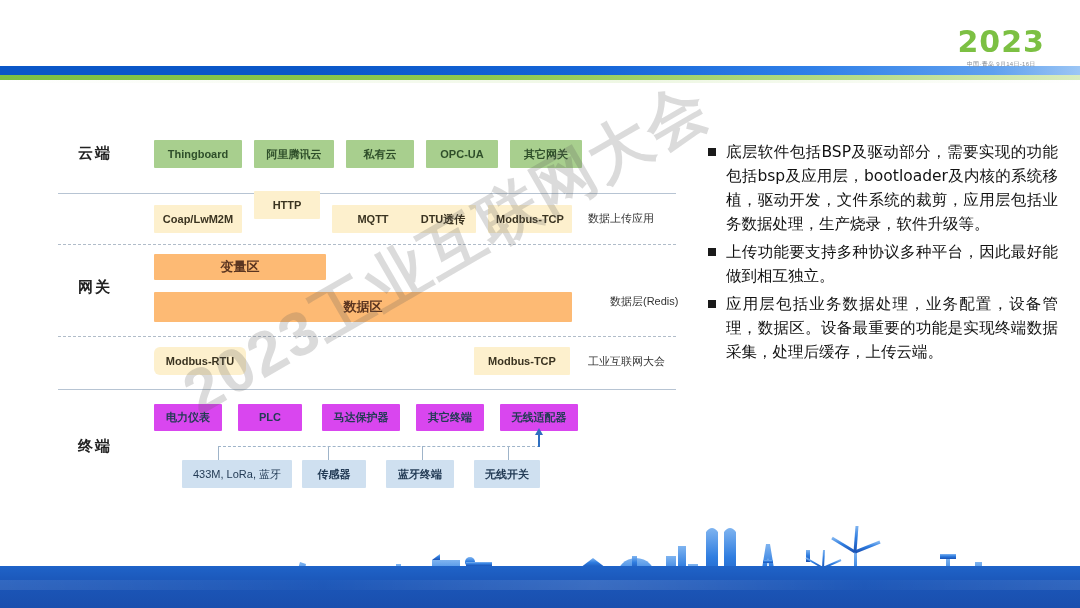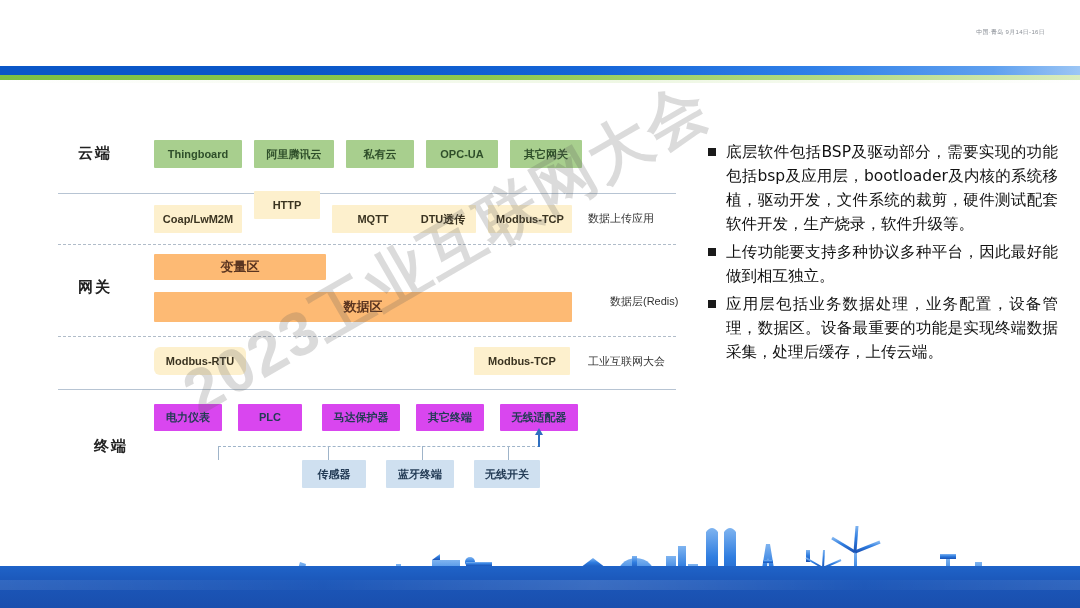--- a/index.html
+++ b/index.html
@@ -117,31 +117,32 @@
 
 <div class="slide">
 
   <div class="hdr">
     <div class="hdr-bar"></div>
     <div class="hdr-bar2"></div>
     <div class="hdr-bar3"></div>
 
     <div class="logo">
       <div class="logo-2023">
+        <div class="logo-num">2023</div>
         <div class="logo-date">中国·青岛  9月14日-16日</div>
       </div>
       <div class="logo-div"></div>
     </div>
   </div>
 
   <div class="diagram">
 
     <div class="rowlabel" style="left:38px;top:32px;">云端</div>
     <div class="rowlabel" style="left:38px;top:166px;">网关</div>
-    <div class="rowlabel" style="left:54px;top:325px;">终端</div>
+    <div class="rowlabel" style="left:38px;top:325px;">终端</div>
 
     <div class="box green" style="left:114px;top:28px;width:88px;height:28px;">Thingboard</div>
     <div class="box green" style="left:214px;top:28px;width:80px;height:28px;">阿里腾讯云</div>
     <div class="box green" style="left:306px;top:28px;width:68px;height:28px;">私有云</div>
     <div class="box green" style="left:386px;top:28px;width:72px;height:28px;">OPC-UA</div>
     <div class="box green" style="left:470px;top:28px;width:72px;height:28px;">其它网关</div>
 
     <div class="sep" style="top:81px;"></div>
 
     <div class="box cream" style="left:114px;top:93px;width:88px;height:28px;">Coap/LwM2M</div>
@@ -172,29 +173,30 @@
     <div class="box blue" style="left:460px;top:292px;width:78px;height:27px;">无线适配器</div>
 
     <div class="hdash" style="left:178px;top:334px;width:322px;"></div>
     <div class="vline" style="left:178px;top:334px;height:14px;"></div>
     <div class="vline" style="left:288px;top:334px;height:14px;"></div>
     <div class="vline" style="left:382px;top:334px;height:14px;"></div>
     <div class="vline" style="left:468px;top:334px;height:14px;"></div>
     <div class="arrowstem" style="left:498px;top:322px;height:13px;"></div>
     <div class="arrowup" style="left:495px;top:316px;"></div>
 
+    <div class="box blue2" style="left:142px;top:348px;width:110px;height:28px;font-weight:normal;">433M, LoRa, 蓝牙</div>
     <div class="box blue2" style="left:262px;top:348px;width:64px;height:28px;">传感器</div>
     <div class="box blue2" style="left:346px;top:348px;width:68px;height:28px;">蓝牙终端</div>
     <div class="box blue2" style="left:434px;top:348px;width:66px;height:28px;">无线开关</div>
   </div>
 
   <div class="bullets">
     <div class="bullet">
       <div class="sq"></div>
-      <div class="btxt">底层软件包括BSP及驱动部分，需要实现的功能包括bsp及应用层，bootloader及内核的系统移植，驱动开发，文件系统的裁剪，硬件测试配套软件开发，生产烧录，软件升级等。</div>
+      <div class="btxt">底层软件包括BSP及驱动部分，需要实现的功能包括bsp及应用层，bootloader及内核的系统移植，驱动开发，文件系统的裁剪，应用层包括业务数据处理，生产烧录，软件升级等。</div>
     </div>
     <div class="bullet">
       <div class="sq"></div>
       <div class="btxt">上传功能要支持多种协议多种平台，因此最好能做到相互独立。</div>
     </div>
     <div class="bullet">
       <div class="sq"></div>
       <div class="btxt">应用层包括业务数据处理，业务配置，设备管理，数据区。设备最重要的功能是实现终端数据采集，处理后缓存，上传云端。</div>
     </div>
   </div>

